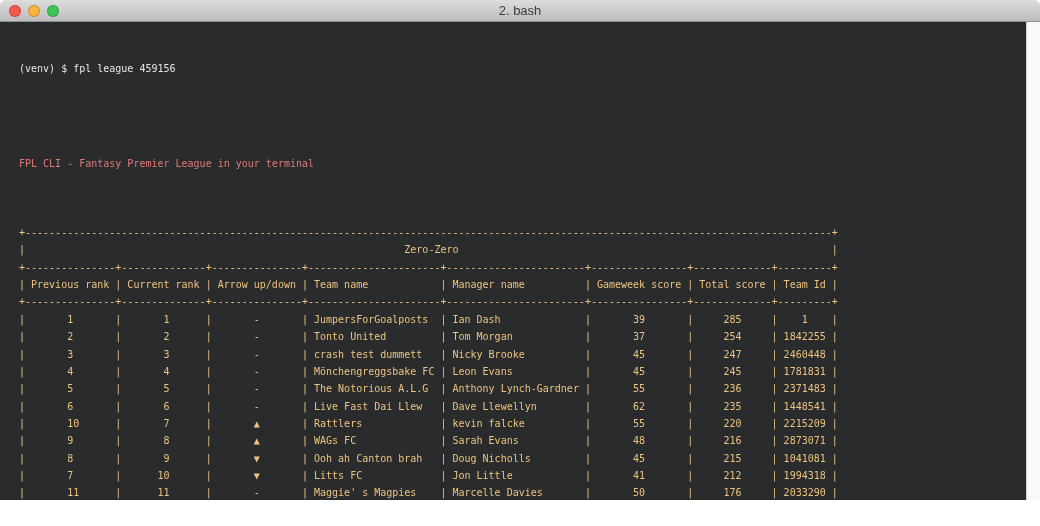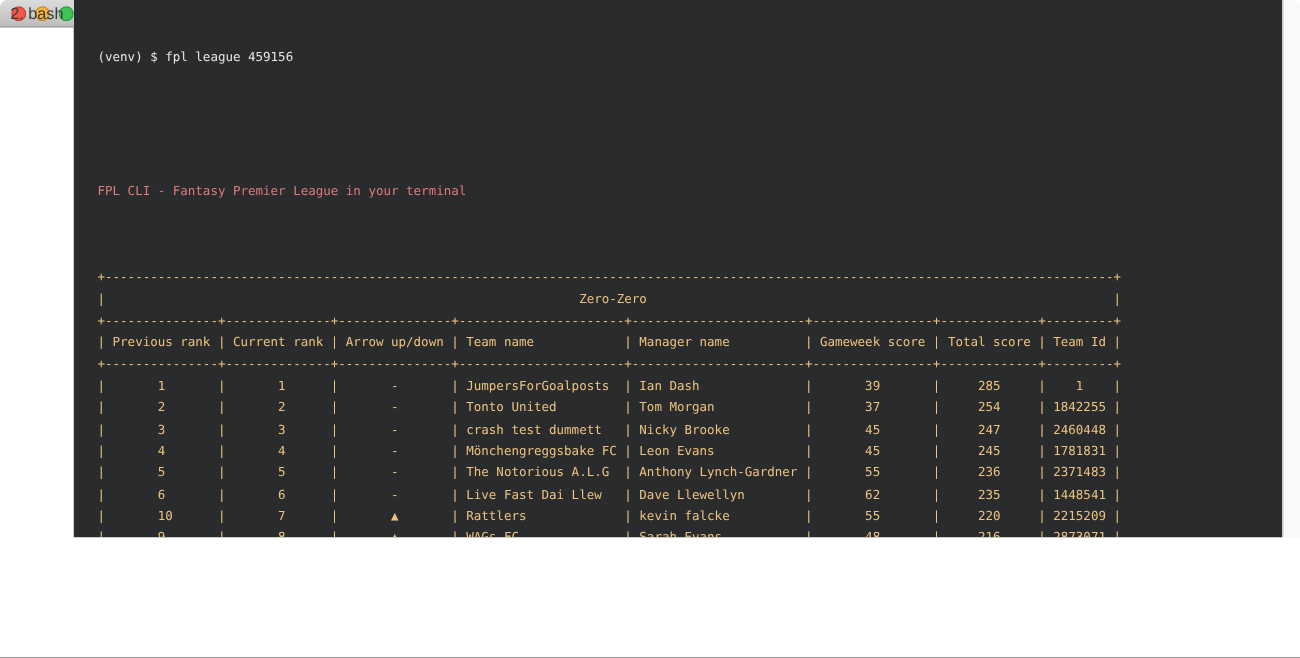--- a/index.html
+++ b/index.html
@@ -1,23 +1,23 @@
 <!DOCTYPE html>
 <html style="--term-bg: #292b2d; --titlebar-top: #dcdcdc; --titlebar-bottom: #bdbdbd; --tl-red: #f5564d; --tl-yellow: #f6b33e; --tl-green: #3dc455; --fg-white: #e8e6e3; --fg-cyan: #7cb8ba; --fg-pink: #e07a7a; --fg-yellow: #eec37f; --cursor: #cfcfcf;"><head>
 <meta charset="utf-8">
 <style>
   * { box-sizing: border-box; margin: 0; padding: 0; }
   html, body { width: 1040px; height: 526px; overflow: hidden; }
   body { font-family: "DejaVu Sans Mono", monospace; background: #ffffff; }
 
   .window {
-    width: 1040px; height: 430px;
+    width: 1040px; height: 500px;
     border-radius: 6px 6px 0 0;
     overflow: hidden;
-    display: flex; 
+    display: flex; flex-direction: column;
   }
 
   
   .titlebar {
     height: 22px; flex: 0 0 22px;
     background: linear-gradient(to bottom, var(--titlebar-top, #dcdcdc), var(--titlebar-bottom, #bdbdbd));
     border-bottom: 1px solid #8e8e8e;
     position: relative;
     display: flex; align-items: center;
   }
@@ -51,21 +51,21 @@
   }
   .terminal pre {
     font-family: inherit; font-size: inherit; line-height: inherit;
     white-space: pre;
   }
   .fg-white  { color: var(--fg-white, #e8e6e3); }
   .fg-cyan   { color: var(--fg-cyan, #7cb8ba); }
   .fg-pink   { color: var(--fg-pink, #e07a7a); }
   .fg-yellow { color: var(--fg-yellow, #eec37f); }
 
-  .tagline-row { margin-top: 55px; }   
+  .tagline-row { margin-top: 43px; }   
   .table-row   { margin-top: 17.35px; }
 
   
   .scrollbar {
     flex: 0 0 14px;
     background: #f9f9f9;
     border-left: 1px solid #d2d2d2;
   }
 </style>
 </head>

